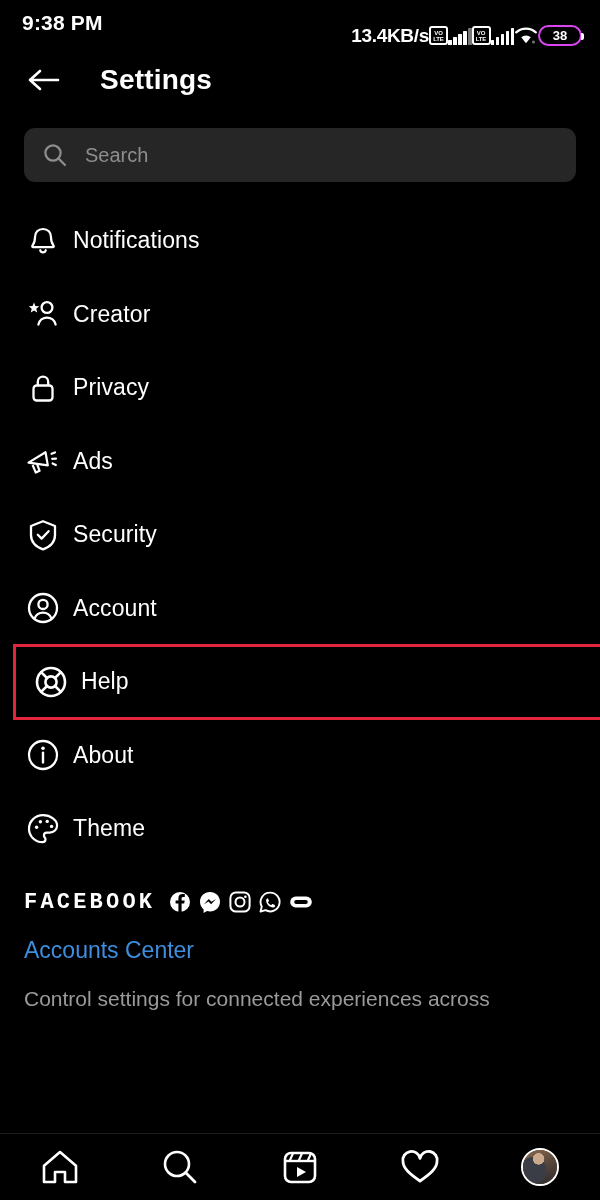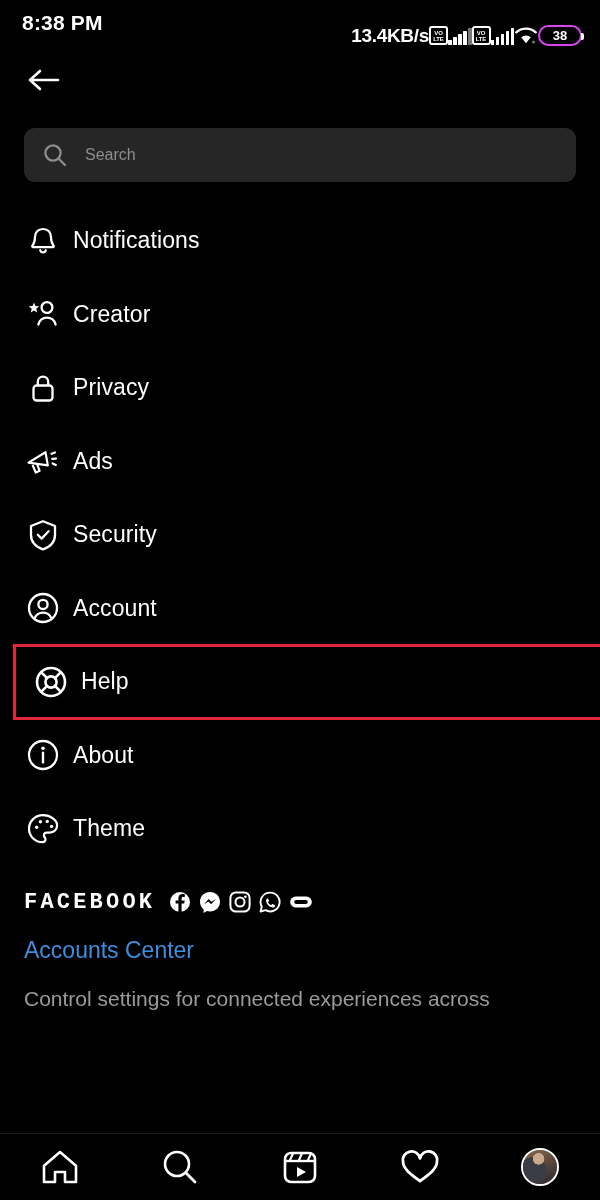--- a/index.html
+++ b/index.html
@@ -137,21 +137,21 @@
     height: 54px;
     background: #262626;
     border-radius: 11px;
     display: flex;
     align-items: center;
     padding: 0 18px;
     box-sizing: border-box;
     cursor: text;
   }
   .search-placeholder {
-    font-size: 16px;
+    font-size: 20px;
     color: #8e8e8e;
     margin-left: 17px;
   }
 
   
   .menu {
     margin-top: 22px;
     position: relative;
   }
   .menu-row {
@@ -264,21 +264,21 @@
       linear-gradient(160deg, #8a6a4e 0%, #59483c 45%, #2d2b30 100%);
   }
   svg { display: block; }
 </style>
 </head>
 <body>
 
 <div class="phone">
 
   <div class="statusbar">
-    <div class="status-clock">8:38 PM</div>
+    <div class="status-clock">9:38 PM</div>
     <div class="status-right">
       <span class="net-speed">13.4KB/s</span>
 
       <span class="volte">
         <span>VO</span>
         <span>LTE</span>
       </span>
       <span class="bars dim">
           <i></i>
           <i></i>
@@ -314,20 +314,21 @@
   </div>
 
   <div class="appbar">
     <div class="back-btn">
       <span>
         <svg width="34" height="28" viewBox="0 0 34 28">
           <path d="M3 14 H31 M3 14 L13 5 M3 14 L13 23" stroke="#fff" stroke-width="2.6" fill="none" stroke-linecap="round" stroke-linejoin="round"></path>
         </svg>
       </span>
     </div>
+    <div class="page-title">Settings</div>
   </div>
 
   <div class="search-wrap">
     <div class="search-box">
       <span>
         <svg width="26" height="26" viewBox="0 0 26 26">
           <circle cx="11" cy="11" r="7.6" stroke="#8e8e8e" stroke-width="2.2" fill="none"></circle>
           <path d="M16.6 16.6 L23 23" stroke="#8e8e8e" stroke-width="2.2" stroke-linecap="round"></path>
         </svg>
       </span>

